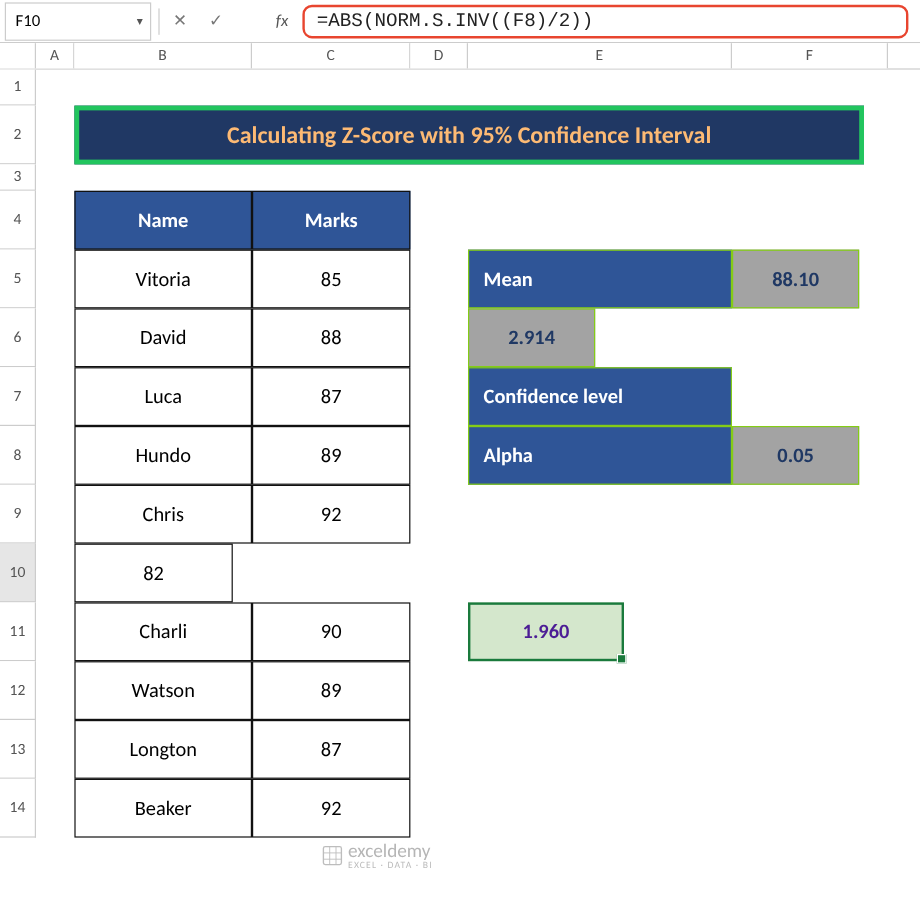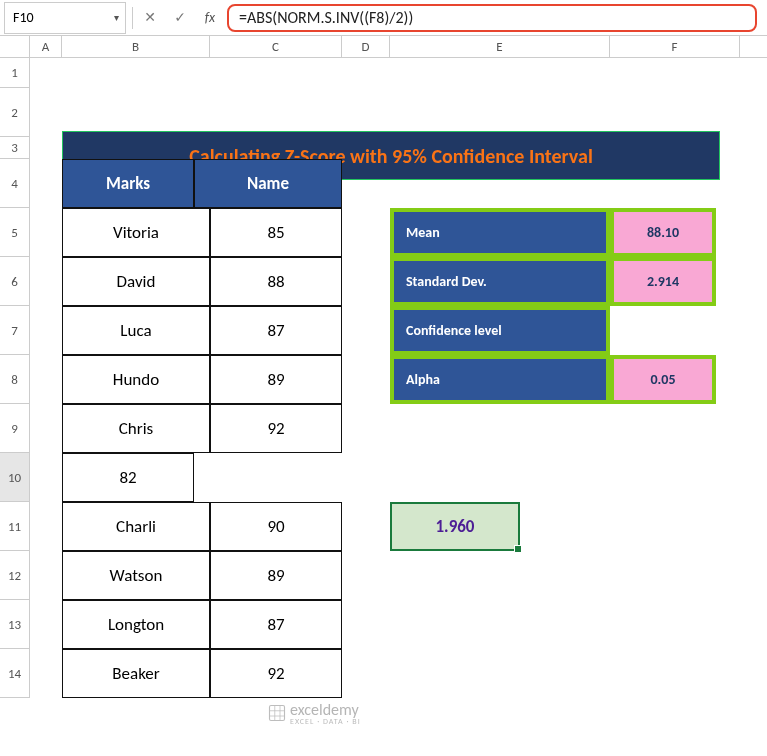--- a/index.html
+++ b/index.html
@@ -43,37 +43,38 @@
   }
   .fx-btn {
     width: 22px;
     height: 22px;
     display: flex;
     align-items: center;
     justify-content: center;
     color: #777;
     font-size: 14px;
   }
-  .fx-btn.fx { font-style: italic; color: #555; }
+  .fx-btn.fx { font-style: italic; color: #555; margin-left: 25px; }
   .divider-v {
     width: 1px;
     height: 22px;
     background: #ccc;
   }
   .formula-input {
     flex: 1;
     border: 2px solid #e8452f;
     border-radius: 8px;
     height: 28px;
     display: flex;
     align-items: center;
     padding: 0 10px;
     font-size: 16px;
     color: #222;
     margin-right: 6px;
+    font-family: Liberation Mono, monospace;
   }
   .grid {
     position: relative;
     width: 767px;
     height: 720px;
   }
   .col-headers {
     display: flex;
     height: 22px;
     border-bottom: 1px solid #ccc;
@@ -123,28 +124,27 @@
     position: relative;
     flex: 1;
   }
   .title-cell {
     position: absolute;
     left: 32px;
     top: 30px;
     width: 658px;
     height: 49px;
     background: #203864;
-    color: #f97316;
+    color: #fdba74;
     font-weight: bold;
     font-size: 20px;
     display: flex;
     align-items: center;
     justify-content: center;
-    border: 1px solid #22c55e;
-    margin-top: 43px;
+    border: 4px solid #22c55e;
   }
   .data-table {
     position: absolute;
     left: 32px;
     top: 101px;
     width: 280px;
   }
   .drow { display: flex; height: 49px; }
   .dcell {
     border: 1px solid #111;
@@ -161,35 +161,35 @@
   .dcell.cBw { width: 148px; }
   .dcell.cCw { width: 132px; }
   .stats-table {
     position: absolute;
     left: 360px;
     top: 150px;
     width: 350px;
   }
   .srow { display: flex; height: 49px; }
   .scell {
-    border: 4px solid #84cc16;
-    display: flex;
-    align-items: center;
-    font-size: 14px;
+    border: 1px solid #84cc16;
+    display: flex;
+    align-items: center;
+    font-size: 17px;
   }
   .scell.lbl {
     width: 220px;
     background: #2f5597;
     color: #fff;
     font-weight: bold;
     padding-left: 12px;
   }
   .scell.val {
     width: 106px;
-    background: #f9a8d4;
+    background: #a3a3a3;
     color: #1f3864;
     font-weight: bold;
     justify-content: center;
   }
   .zscore-table {
     position: absolute;
     left: 360px;
     top: 444px;
     width: 350px;
     display: flex;
@@ -296,22 +296,22 @@
       <div class="rh">13</div>
       <div class="rh">14</div>
     </div>
 
     <div class="cells">
 
       <div class="title-cell">Calculating Z-Score with 95% Confidence Interval</div>
 
       <div class="data-table">
         <div class="drow">
+          <div class="dcell hB cBw">Name</div>
           <div class="dcell hC cCw">Marks</div>
-          <div class="dcell hB cBw">Name</div>
         </div>
         <div class="drow">
           <div class="dcell cBw">Vitoria</div>
           <div class="dcell cCw">85</div>
         </div>
         <div class="drow">
           <div class="dcell cBw">David</div>
           <div class="dcell cCw">88</div>
         </div>
         <div class="drow">
@@ -346,21 +346,20 @@
           <div class="dcell cCw">92</div>
         </div>
       </div>
 
       <div class="stats-table">
         <div class="srow">
           <div class="scell lbl">Mean</div>
           <div class="scell val">88.10</div>
         </div>
         <div class="srow">
-          <div class="scell lbl">Standard Dev.</div>
           <div class="scell val">2.914</div>
         </div>
         <div class="srow">
           <div class="scell lbl">Confidence level</div>
         </div>
         <div class="srow">
           <div class="scell lbl">Alpha</div>
           <div class="scell val">0.05</div>
         </div>
       </div>

